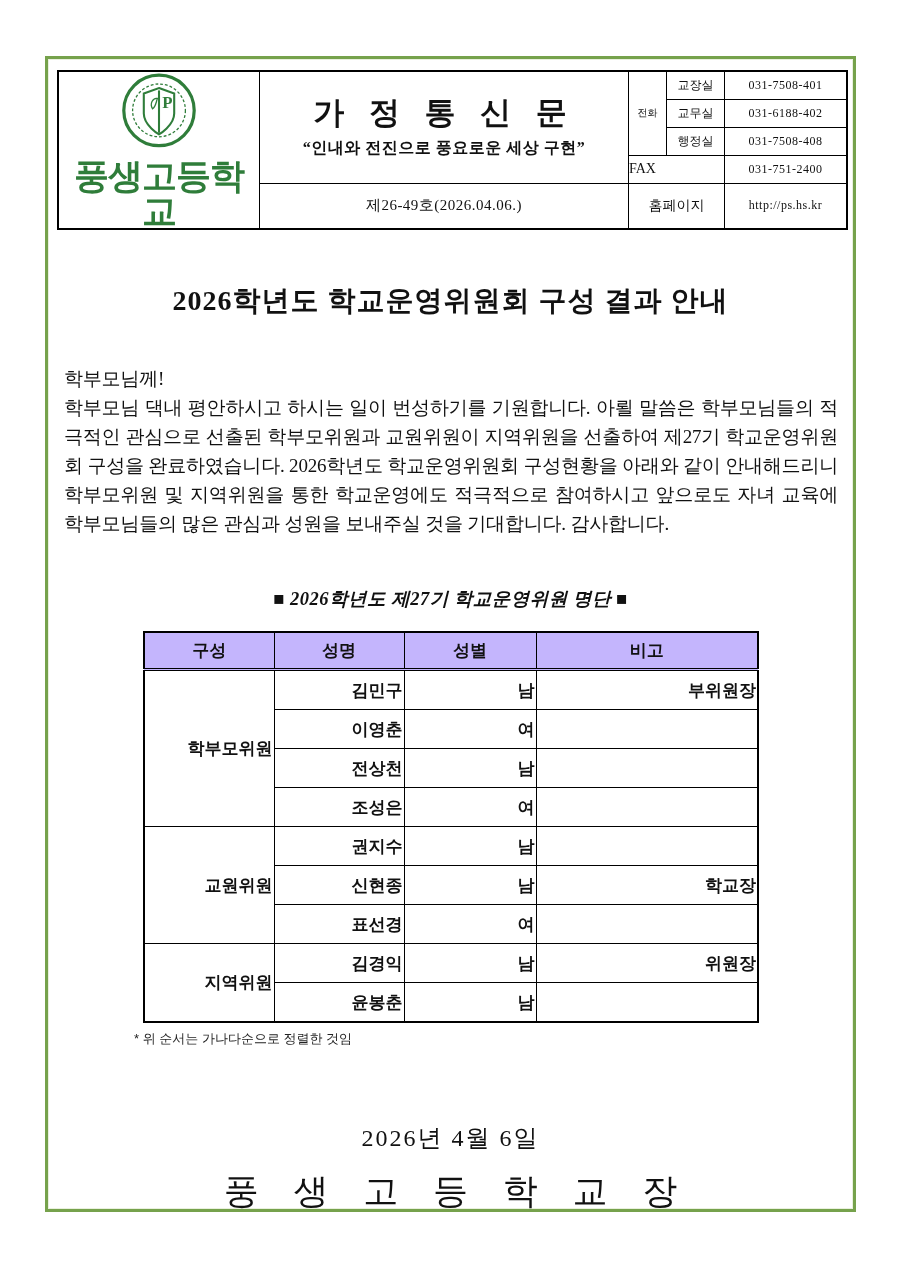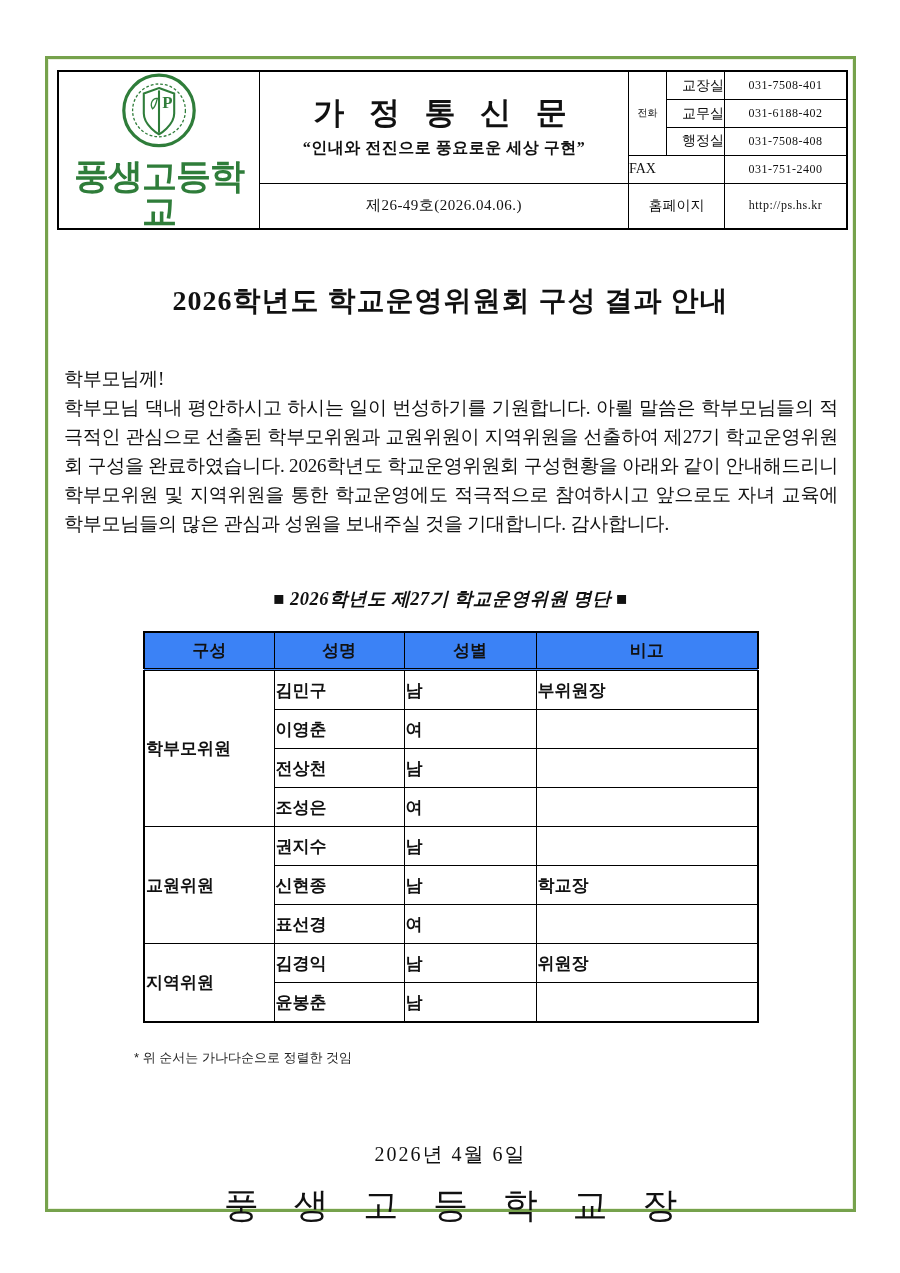--- a/index.html
+++ b/index.html
@@ -45,21 +45,21 @@
     letter-spacing: 8px;
     line-height: 1.1;
   }
   .motto {
     font-weight: bold;
     font-size: 16px;
     margin-top: 8px;
     letter-spacing: 0.5px;
   }
   td.phone-label-cell { width: 37px; text-align: center; font-size: 10px; }
-  td.room-cell  { width: 57px;  text-align: right; font-size: 14px; height: 22px; }
+  td.room-cell  { width: 57px;  text-align: center; font-size: 12px; height: 22px; }
   td.num-cell   { width: 121px; text-align: center; font-size: 12px; letter-spacing: 0.5px; }
   td.fax-cell   { text-align: left; font-size: 14px; height: 22px; }
   td.home-cell  { text-align: center; font-size: 14px; height: 36px; }
   td.issue-cell { text-align: center; font-size: 15px; letter-spacing: 0.5px; }
   
   .doc-title {
     margin-top: 52px;
     text-align: center;
     font-weight: bold;
     font-size: 28px;
@@ -86,40 +86,40 @@
     table-layout: fixed;
     width: 614px;
     margin: 20px 0 0 95px;
     border: 2px solid #000;
     font-size: 17px;
     font-weight: bold;
   }
   table.members-table th {
     border: 1px solid #000;
     border-bottom: 3px double #000;
-    background: #3b82f6;
+    background: #c4b5fd;
     height: 33px;
     font-size: 17px;
     font-weight: bold;
   }
   table.members-table td {
     border: 1px solid #000;
-    text-align: left;
+    text-align: right;
     height: 36px;
   }
   .footnote {
-    margin: 26px 0 0 86px;
+    margin: 7px 0 0 86px;
     font-family: "Liberation Sans", sans-serif;
     font-size: 13px;
     color: #222;
   }
   .issue-date {
     margin-top: 74px;
     text-align: center;
-    font-size: 20px;
+    font-size: 24px;
     letter-spacing: 2px;
   }
   .signature {
     margin-top: 14px;
     text-align: center;
     font-weight: normal;
     font-size: 35px;
     letter-spacing: 13px;
     text-indent: 13px; 
   }

